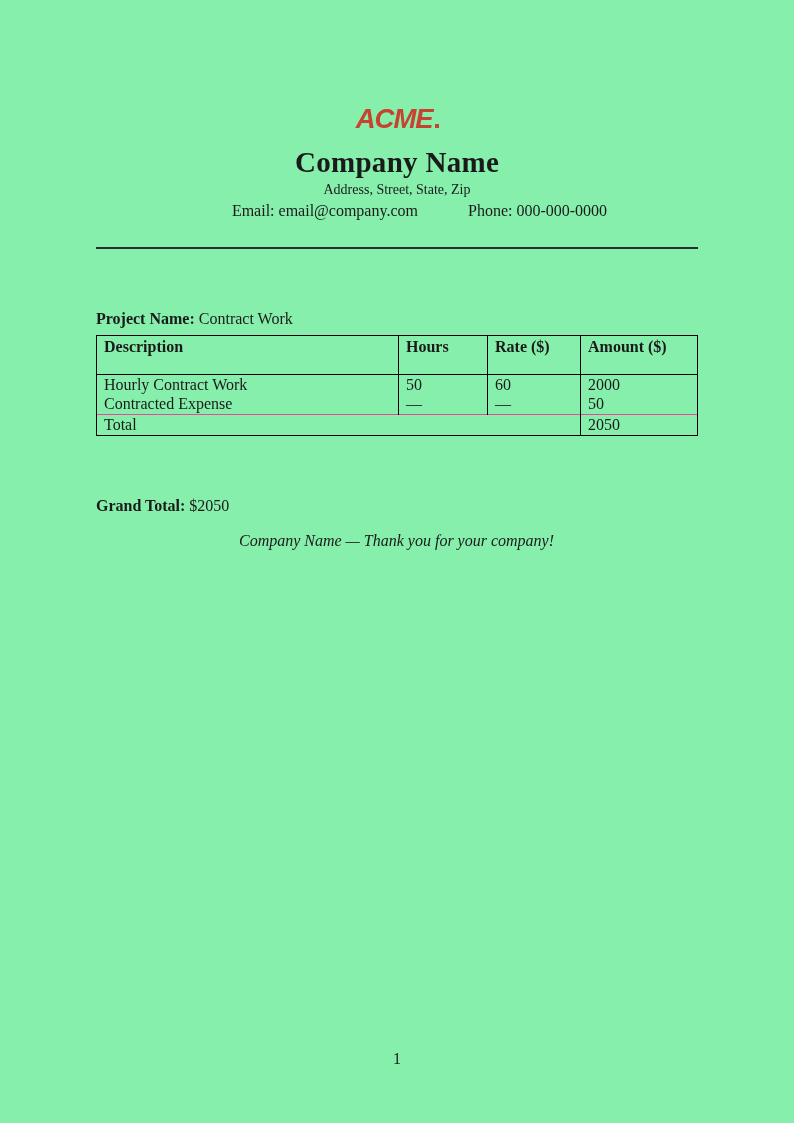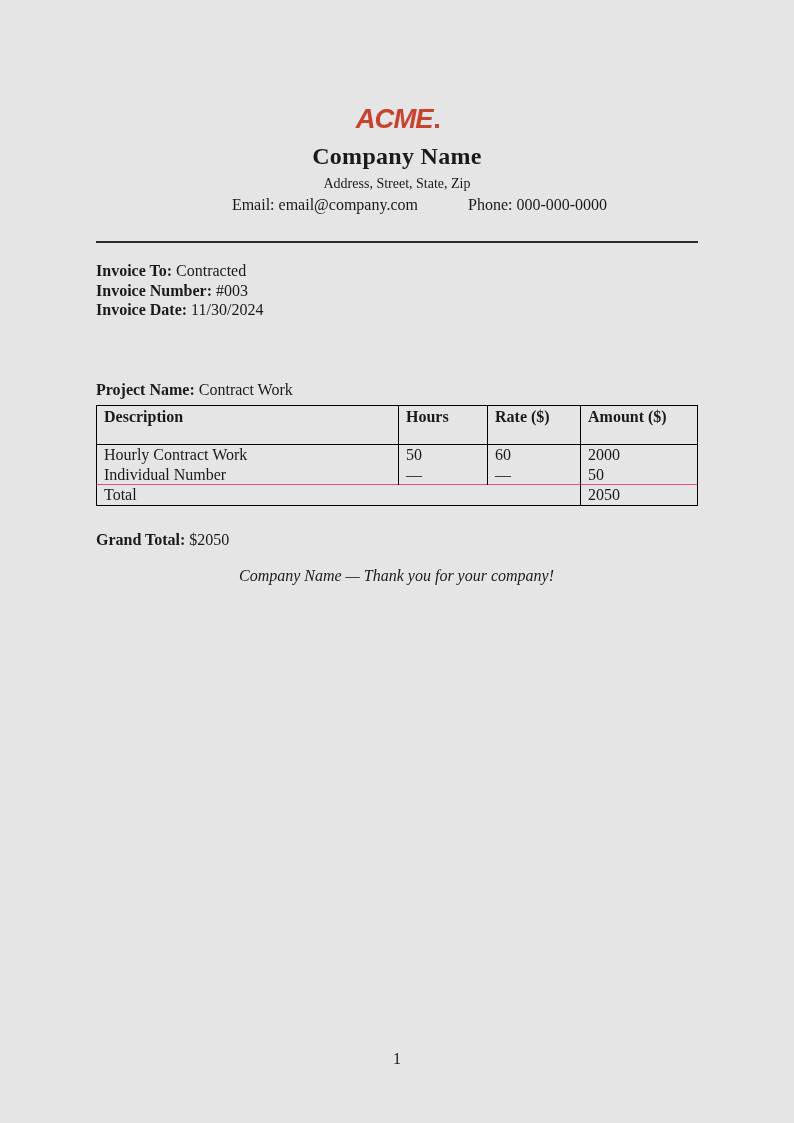--- a/index.html
+++ b/index.html
@@ -1,20 +1,20 @@
 <!DOCTYPE html>
 <html><head>
 <meta charset="utf-8">
 <style>
   html, body { margin: 0; padding: 0; background: #ffffff; }
   .page {
     position: relative;
     width: 794px;
     height: 1123px;
-    background: #e5e5e5;
+    background: #86efac;
     font-family: "Liberation Serif", serif;
     color: #1a1a1a;
     overflow: hidden;
   }
   
   .doc-header { padding-top: 103px; text-align: center; }
   .logo { height: 31px; line-height: 31px; }
   .logo-text {
     font-family: "Liberation Sans", sans-serif;
     font-style: italic;
@@ -26,22 +26,22 @@
     transform: scaleX(0.98);
   }
   .logo-dot {
     display: inline-block;
     width: 4px; height: 4px;
     background: #C8432F;
     margin-left: 2px;
     vertical-align: baseline;
   }
   .company-name {
-    margin: 10px 0 0 0;
-    font-size: 24px;
+    margin: 16px 0 0 0;
+    font-size: 29px;
     font-weight: 700;
     line-height: 24px;
     letter-spacing: 0.3px;
   }
   .address-line { margin-top: 6px; font-size: 14px; line-height: 19px; }
   .contact-line { margin-top: 2px; font-size: 16px; line-height: 19px; padding-left: 45px; }
   .contact-gap { display: inline-block; width: 42px; }
   .rule {
     width: 602px; height: 2px;
     background: #2b2b2b;
@@ -83,21 +83,21 @@
     border-top: 1px solid #ec4899;
     border-bottom: 1px solid #000;
     line-height: 18px;
     padding-top: 1px; padding-bottom: 1px;
   }
   .c-desc   { width: 302px; }
   .c-hours  { width: 89px; }
   .c-rate   { width: 93px; }
   .c-amount { width: 117px; }
   
-  .grand-total { margin-top: 24px; line-height: 19.5px; }
+  .grand-total { margin-top: 60px; line-height: 19.5px; }
   .thanks {
     margin-top: 16px;
     text-align: center;
     font-style: italic;
     font-size: 16px;
     line-height: 19px;
   }
   .page-number {
     position: absolute;
     top: 1050px; left: 0;
@@ -123,34 +123,20 @@
       <span class="contact-gap"></span>
       <span>Phone:</span>
       <span>000-000-0000</span>
     </div>
   </header>
 
   <div class="rule"></div>
 
   <section class="content">
 
-    <div class="invoice-info">
-      <div class="info-line">
-        <span class="b">Invoice To:</span>
-        <span>Contracted</span>
-      </div>
-      <div class="info-line">
-        <span class="b">Invoice Number:</span>
-        <span>#003</span>
-      </div>
-      <div class="info-line">
-        <span class="b">Invoice Date:</span>
-        <span>11/30/2024</span>
-      </div>
-    </div>
 
     <div class="project-line">
       <span class="b">Project Name:</span>
       <span>Contract Work</span>
     </div>
 
     <table class="inv-table">
       <colgroup>
         <col class="c-desc">
           <col class="c-hours">
@@ -166,21 +152,21 @@
         </tr>
       </thead>
       <tbody>
         <tr class="item">
           <td>Hourly Contract Work</td>
           <td>50</td>
           <td>60</td>
           <td>2000</td>
         </tr>
         <tr class="item">
-          <td>Individual Number</td>
+          <td>Contracted Expense</td>
           <td>—</td>
           <td>—</td>
           <td>50</td>
         </tr>
         <tr class="total-row">
           <td colspan="3" class="b">Total</td>
           <td>2050</td>
         </tr>
       </tbody>
     </table>

